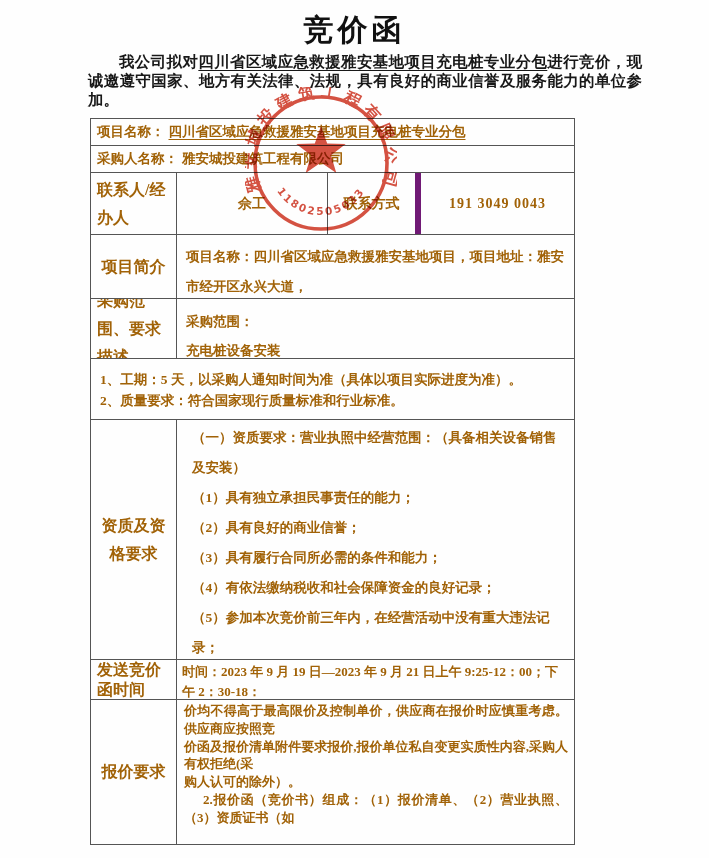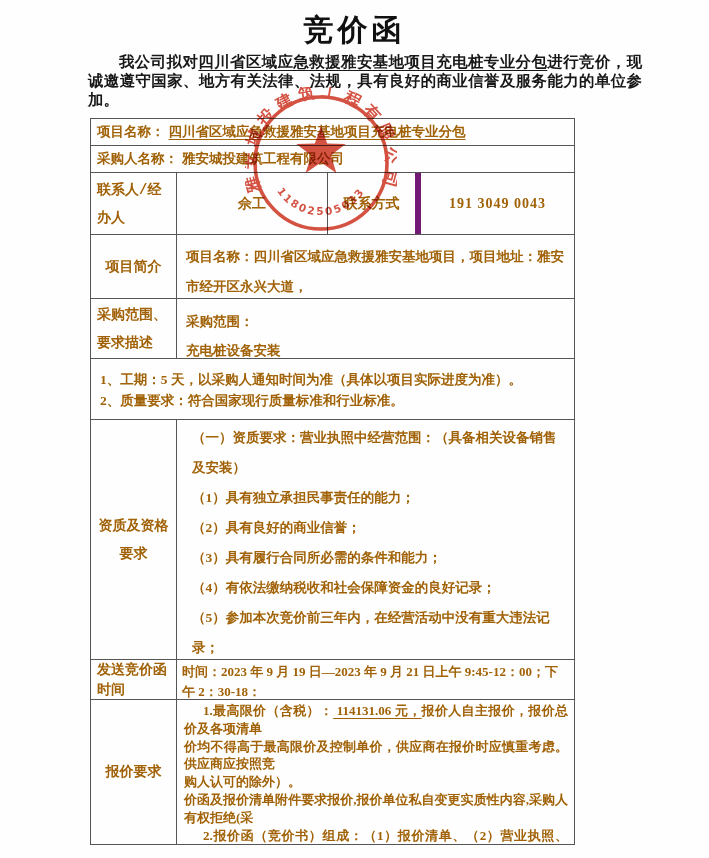--- a/index.html
+++ b/index.html
@@ -25,23 +25,22 @@
   .btable {
     position:absolute; left:90px; top:118px; width:485px;
     border:1px solid #555; background:transparent;
     font-size:13.5px; color:#a16207;
   }
   .trow { display:flex; border-top:1px solid #555; overflow:hidden; }
   .trow:first-child { border-top:none; }
   .lblcell {
     flex:0 0 86px; width:86px; border-right:1px solid #555;
     display:flex; align-items:center; justify-content:center;
-    text-align:center; font-weight:700; font-size:14px; line-height:28px;
+    text-align:center; font-weight:700; font-size:16px; line-height:28px;
     padding:2px 3px;
-    font-family:Liberation Mono, monospace;
   }
   .lblcell.left { justify-content:flex-start; text-align:left; padding-left:6px; }
   .valcell { flex:1 1 auto; min-width:0; }
   .inline-row { display:flex; align-items:center; padding-left:6px; font-weight:600; }
   .inline-row .lab { font-weight:700; margin-right:4px; }
   .r1 { height:26px; } .r2 { height:27px; }
   .r3 { height:62px; font-size:14px; }
   .r3 .c { display:flex; align-items:center; justify-content:center; font-weight:600; }
   .c-person { flex:0 0 151px; border-right:1px solid #555; }
   .c-mlabel { flex:0 0 93px;  border-right:6px solid #701a75; font-weight:700; }
@@ -120,32 +119,31 @@
         <div>（3）具有履行合同所必需的条件和能力；</div>
         <div>（4）有依法缴纳税收和社会保障资金的良好记录；</div>
         <div>（5）参加本次竞价前三年内，在经营活动中没有重大违法记录；</div>
         <div>（6）法律、行政法规规定的其他条件；</div>
       </div>
     </div>
 
     <div class="trow r8">
       <div class="lblcell left">发送竞价函时间</div>
       <div class="valcell">
-        <div>时间：2023 年 9 月 19 日—2023 年 9 月 21 日上午 9:45-12：00；下午 2：30-18：</div>
+        <div>时间：2023 年 9 月 19 日—2023 年 9 月 21 日上午 9:25-12：00；下午 2：30-18：</div>
 
       </div>
     </div>
 
     <div class="trow r9">
       <div class="lblcell">报价要求</div>
       <div class="valcell">
-        <div class="ind"><span>1.最高限价（含税）：</span><span class="u"> 114131.06 元，</span><span>报价人自主报价，报价总价及各项清单</span></div>
         <div>价均不得高于最高限价及控制单价，供应商在报价时应慎重考虑。供应商应按照竞</div>
+        <div>价函及报价清单附件要求报价,报价单位私自变更实质性内容,采购人有权拒绝(采</div>
         <div>购人认可的除外）。</div>
-        <div>价函及报价清单附件要求报价,报价单位私自变更实质性内容,采购人有权拒绝(采</div>
         <div class="ind">2.报价函（竞价书）组成：（1）报价清单、（2）营业执照、（3）资质证书（如</div>
 
       </div>
     </div>
 
   </div>
 
   <svg class="seal" viewBox="-76 -76 152 152" xmlns="http://www.w3.org/2000/svg">
     <g fill="#cf3a28" stroke="none">
       <circle r="66" fill="none" stroke="#cf3a28" stroke-width="3.6"></circle>

